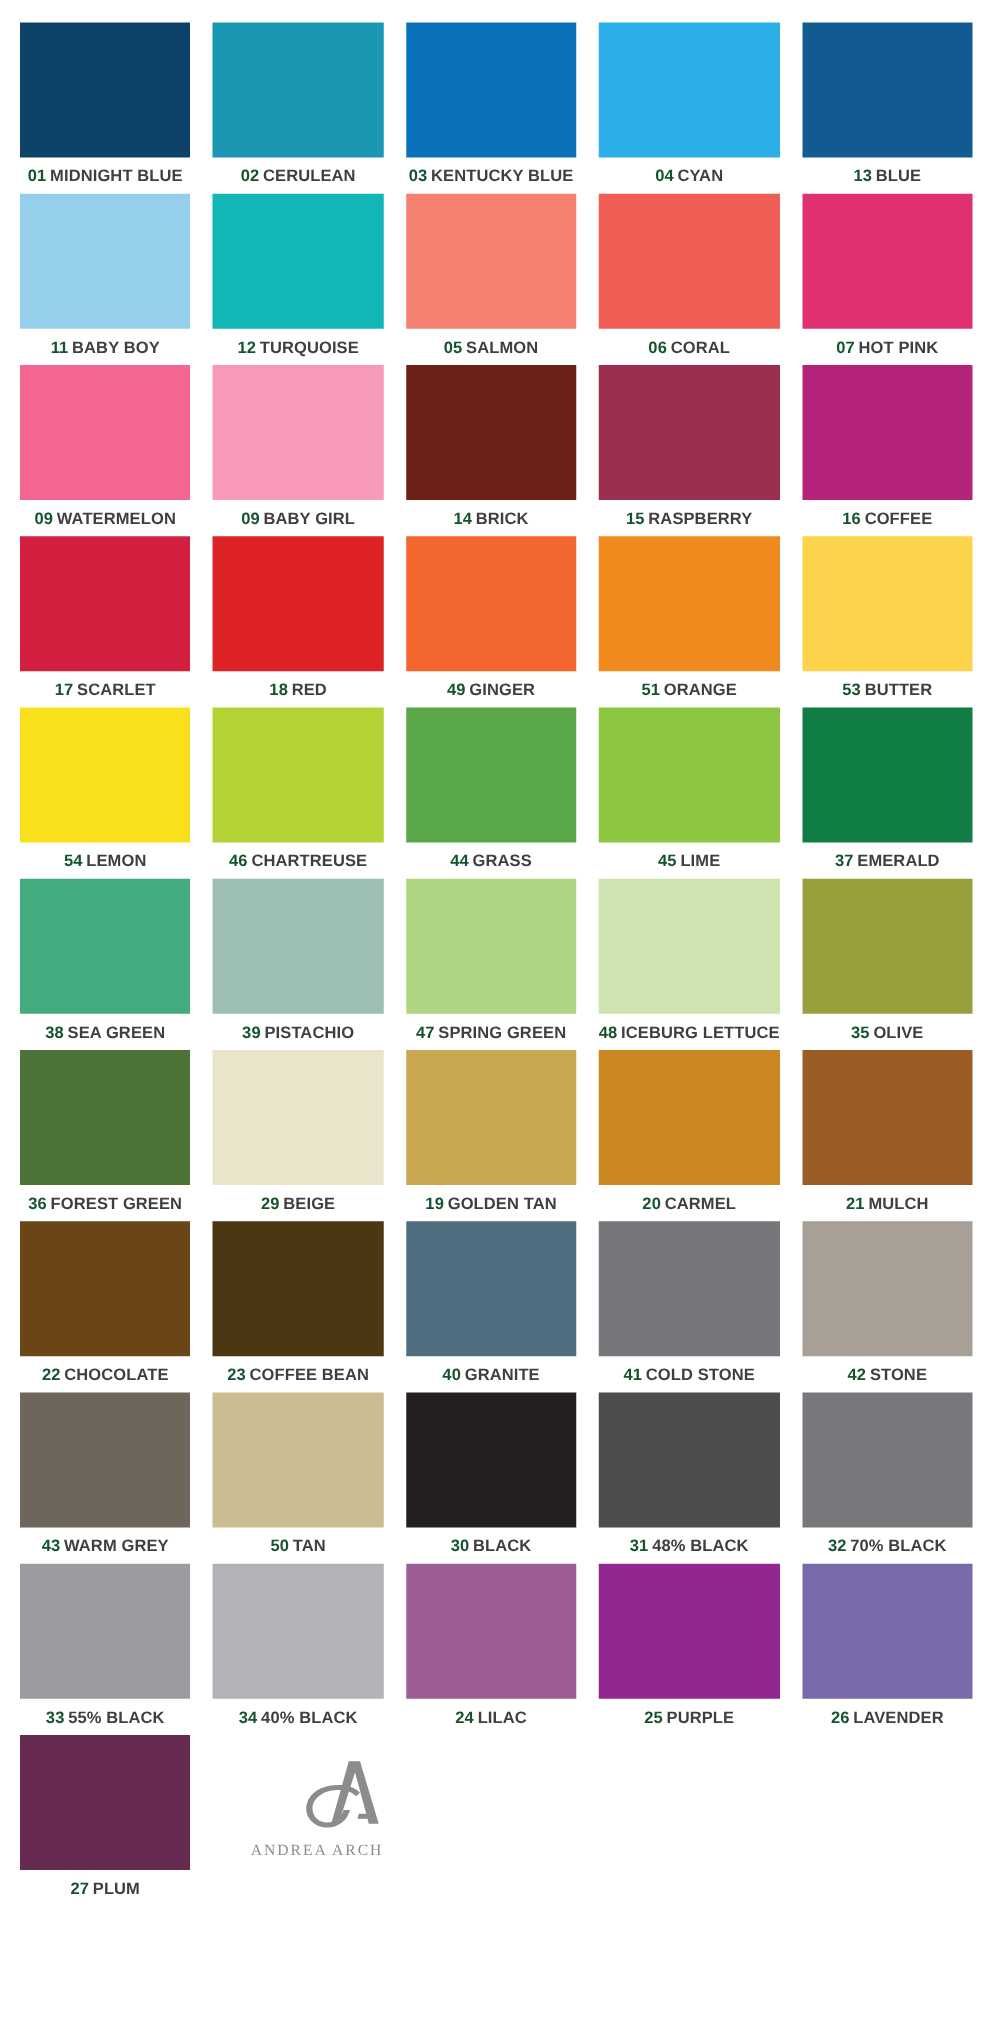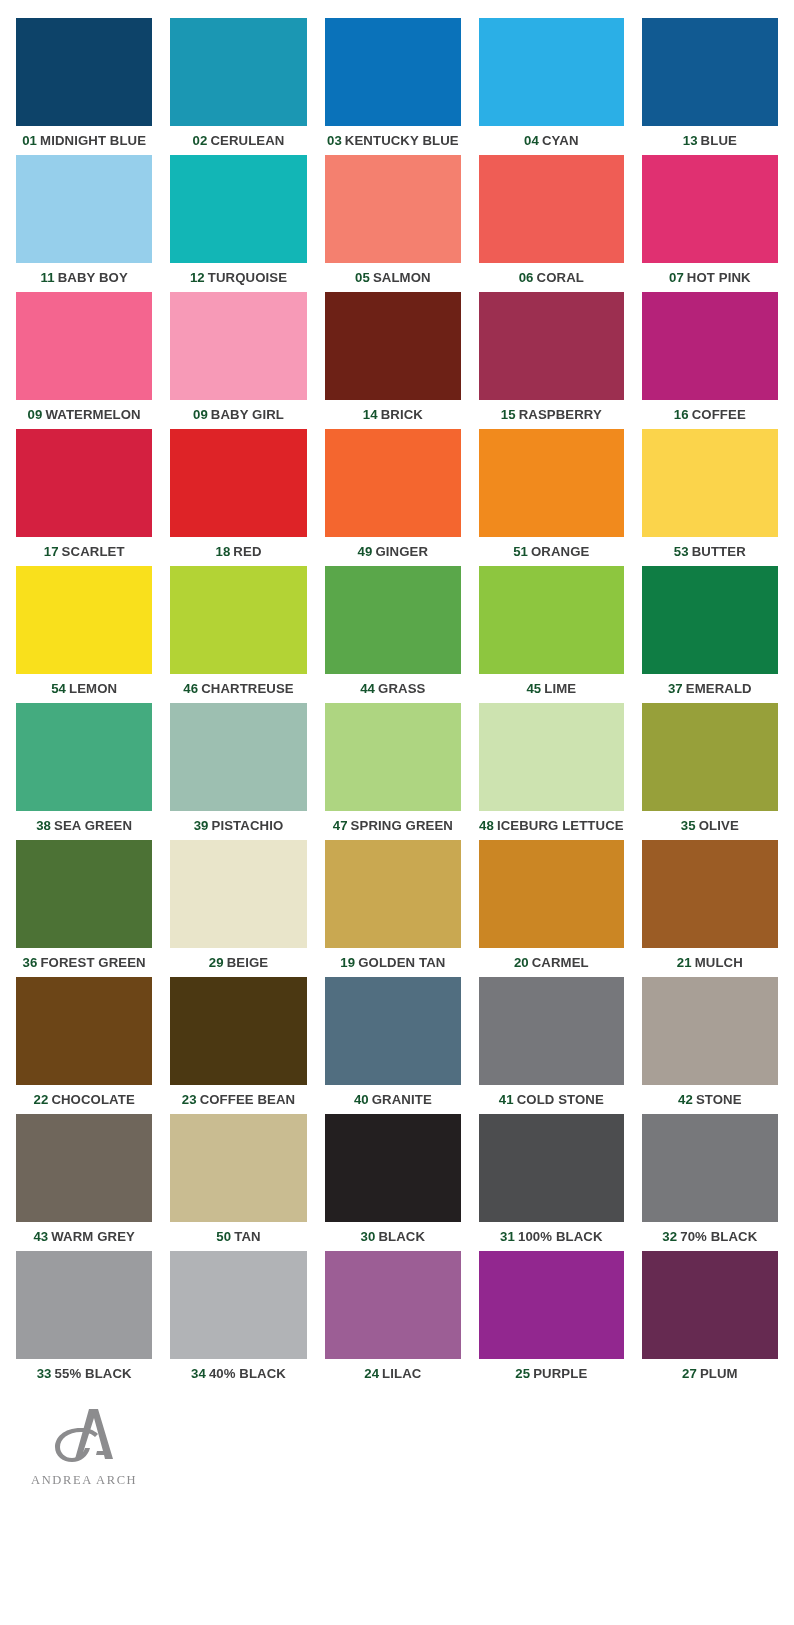--- a/index.html
+++ b/index.html
@@ -60,21 +60,21 @@
   
   .cell.brand {
     align-items: center;
     justify-content: flex-start;
   }
   .logo-wrap {
     width: 100%;
     height: 108px;
     display: flex;
     flex-direction: column;
-    align-items: center;
+    align-items: flex-end;
     justify-content: center;
     padding-top: 10px;
     box-sizing: border-box;
   }
   .logo-mark {
     width: 66px;
     height: 62px;
     display: block;
   }
   .logo-text {
@@ -258,41 +258,45 @@
       <div class="cell">
         <div class="swatch" style="background: rgb(201, 188, 145);"></div>
         <div class="caption"><span class="num">50</span><span class="nm">TAN</span></div>
       </div>
       <div class="cell">
         <div class="swatch" style="background: rgb(35, 31, 32);"></div>
         <div class="caption"><span class="num">30</span><span class="nm">BLACK</span></div>
       </div>
       <div class="cell">
         <div class="swatch" style="background: rgb(76, 77, 79);"></div>
-        <div class="caption"><span class="num">31</span><span class="nm">100% BLACK</span></div>
+        <div class="caption"><span class="num">31</span><span class="nm">48% BLACK</span></div>
       </div>
       <div class="cell">
         <div class="swatch" style="background: rgb(119, 120, 123);"></div>
         <div class="caption"><span class="num">32</span><span class="nm">70% BLACK</span></div>
       </div>
       <div class="cell">
         <div class="swatch" style="background: rgb(155, 156, 159);"></div>
         <div class="caption"><span class="num">33</span><span class="nm">55% BLACK</span></div>
       </div>
       <div class="cell">
         <div class="swatch" style="background: rgb(177, 179, 182);"></div>
         <div class="caption"><span class="num">34</span><span class="nm">40% BLACK</span></div>
       </div>
       <div class="cell">
         <div class="swatch" style="background: rgb(156, 94, 149);"></div>
         <div class="caption"><span class="num">24</span><span class="nm">LILAC</span></div>
       </div>
       <div class="cell">
         <div class="swatch" style="background: rgb(146, 39, 143);"></div>
         <div class="caption"><span class="num">25</span><span class="nm">PURPLE</span></div>
+      </div>
+      <div class="cell">
+        <div class="swatch" style="background: rgb(123, 106, 171);"></div>
+        <div class="caption"><span class="num">26</span><span class="nm">LAVENDER</span></div>
       </div>
       <div class="cell">
         <div class="swatch" style="background: rgb(102, 42, 81);"></div>
         <div class="caption"><span class="num">27</span><span class="nm">PLUM</span></div>
       </div>
       <div class="cell brand">
         <div class="logo-wrap">
           <svg class="logo-mark" viewBox="0 0 66 62" aria-hidden="true">
             <path d="M38 3 L24 53 L30 53 L43 12 L52 45 L46 45 L45 49 L53 49 L54 53 L62 53 L47 3 Z" fill="#8c8c8e"></path>
             <path d="M30 22 C12 22 4 32 4 41 C4 50 12 56 21 56 C30 56 37 50 39 42 L34 42 C32 48 27 52 21 52 C14 52 9 47 9 41 C9 33 17 26 30 26 C36 26 41 28 44 31 L47 28 C43 24 37 22 30 22 Z" fill="#8c8c8e"></path>

